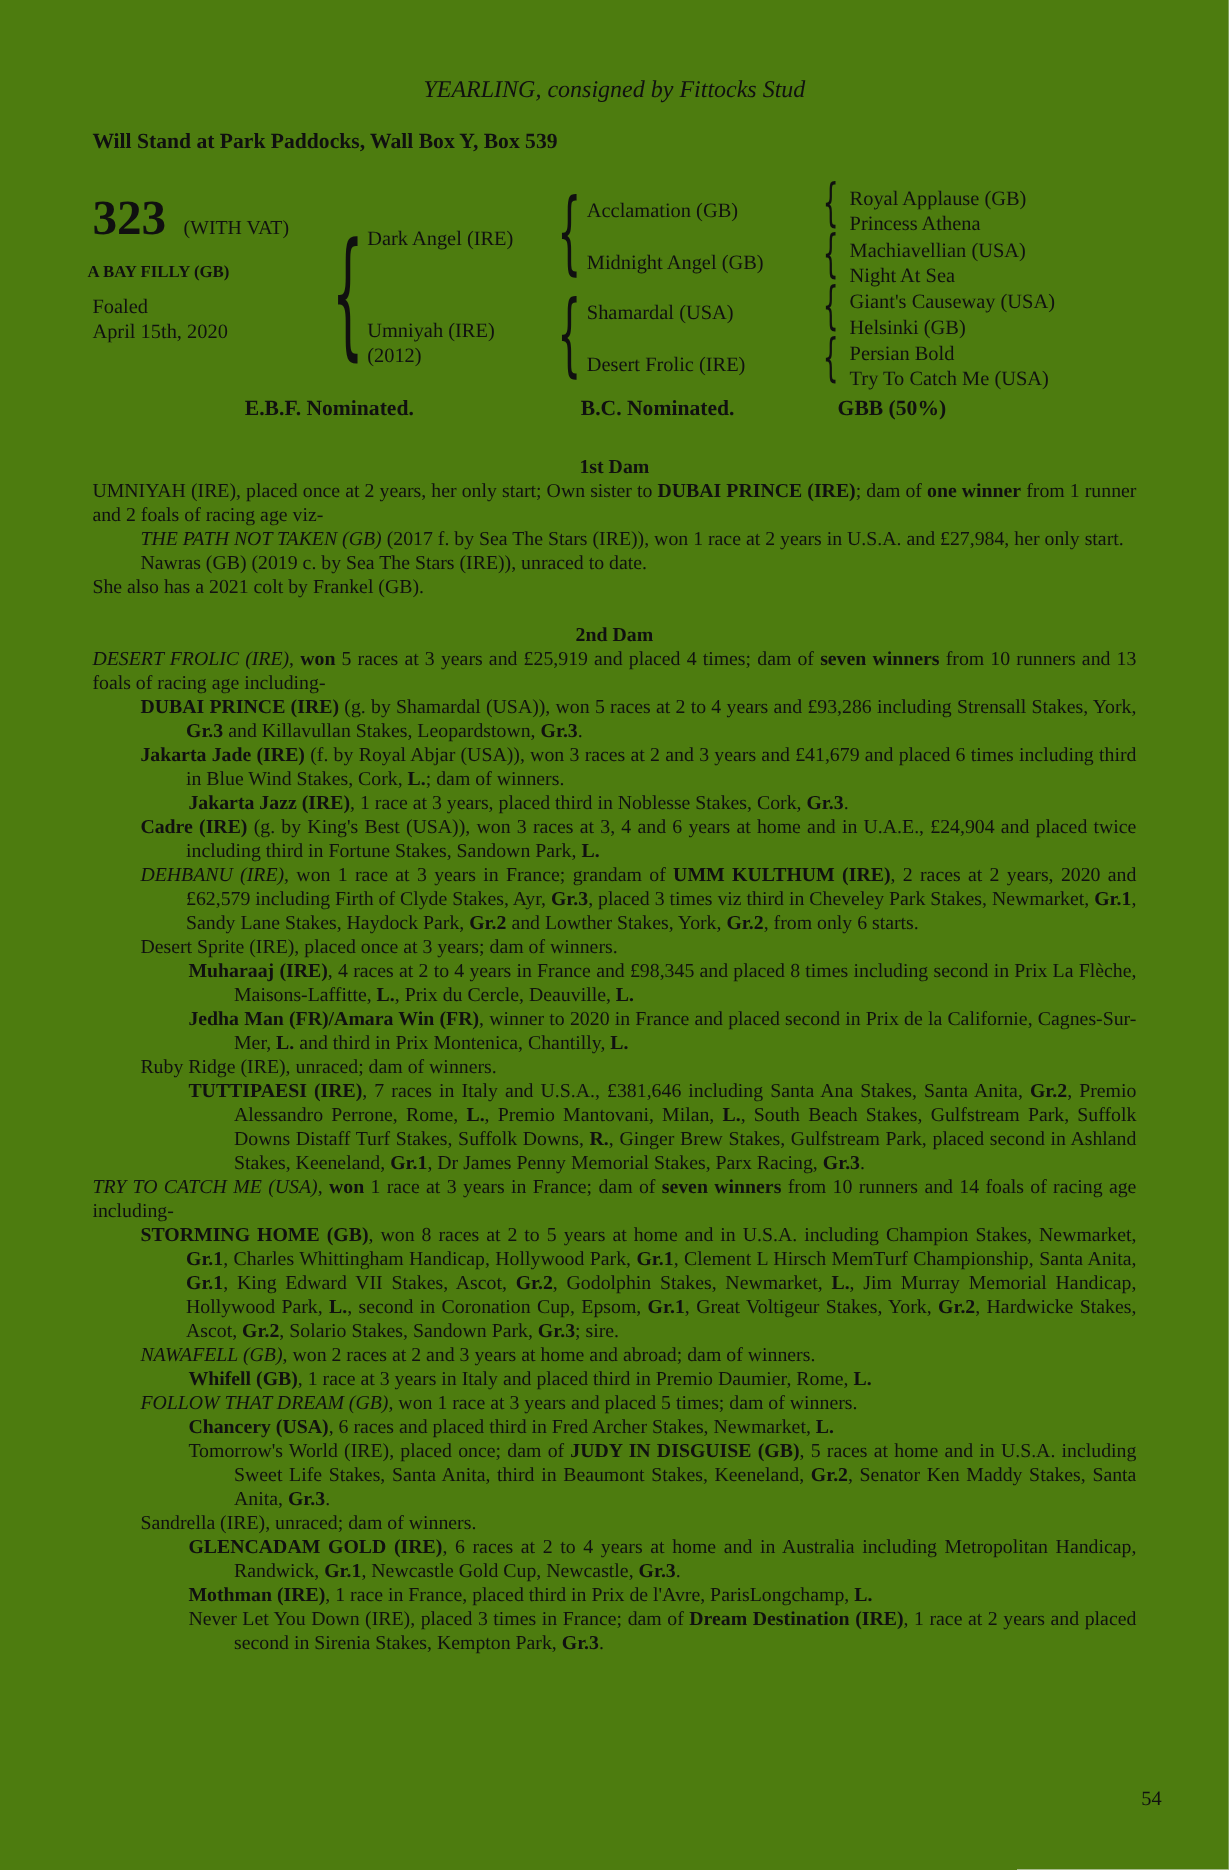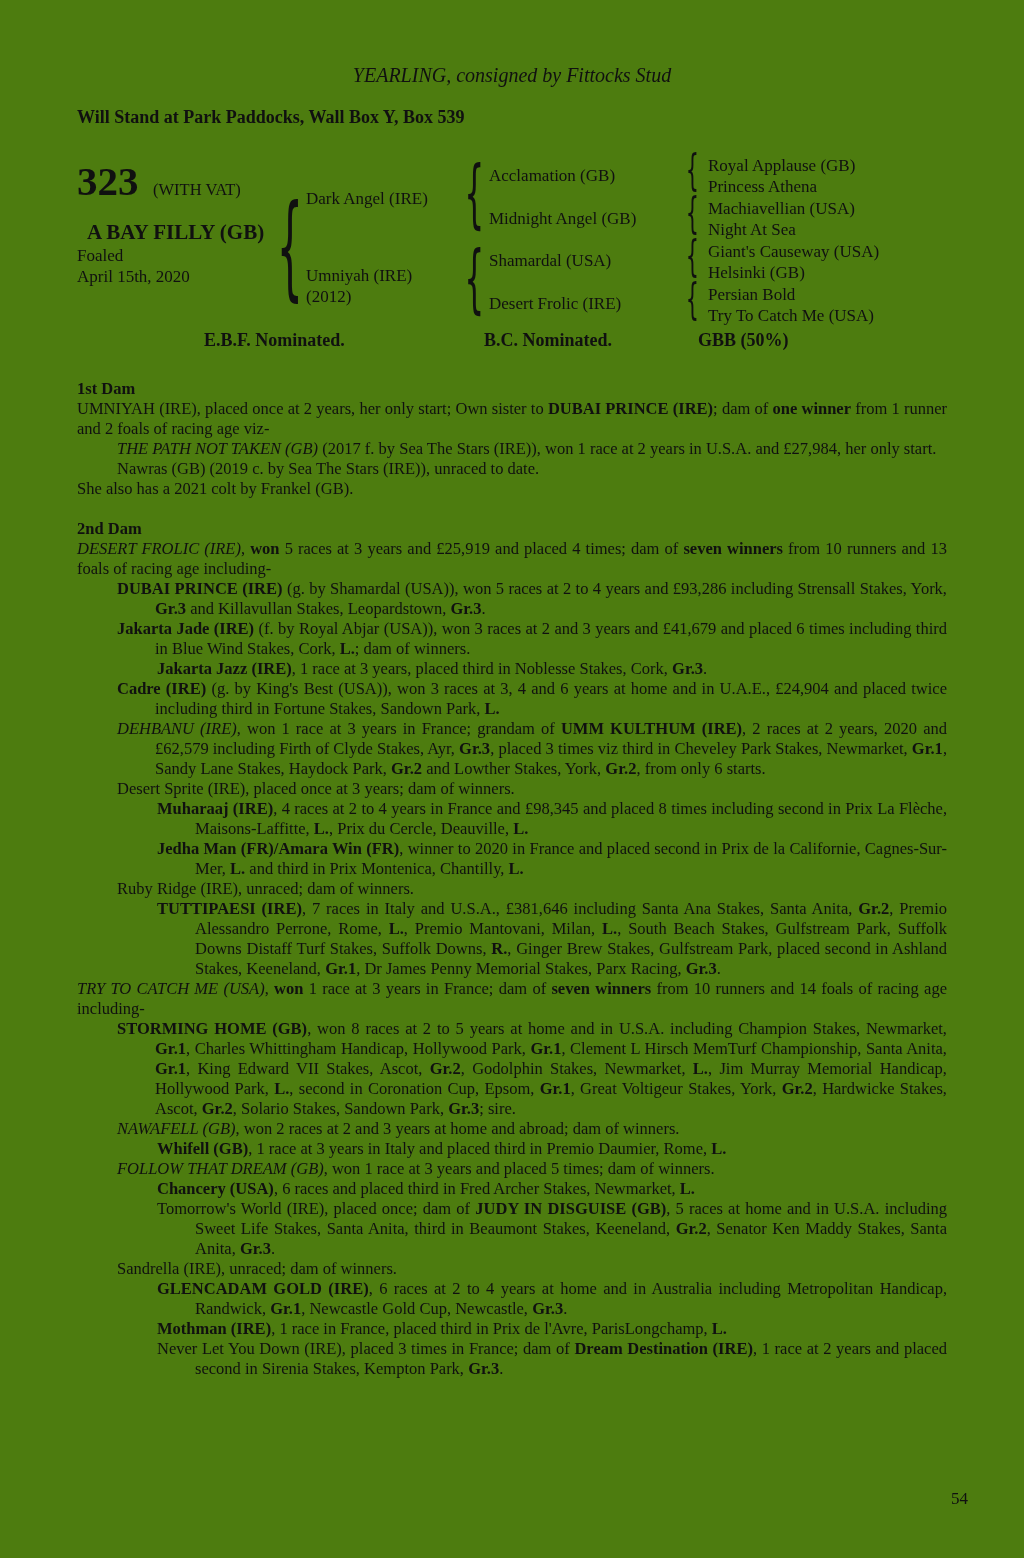--- a/index.html
+++ b/index.html
@@ -13,21 +13,21 @@
     position:absolute; top:64px; left:77px; width:870px;
     text-align:center; font-style:italic; font-size:20px;
   }
   .stand {
     position:absolute; top:107px; left:77px;
     font-weight:bold; font-size:18px;
   }
   .abs { position:absolute; white-space:nowrap; font-size:17px; }
   .lot-number { top:157px; left:77px; font-weight:bold; font-size:41px; }
   .vat { top:180px; left:153px; font-size:16.5px; }
-  .horse-name { top:220px; left:87px; font-weight:bold; font-size:21px; }
+  .horse-name { top:220px; left:73px; font-weight:bold; font-size:14px; }
   .foaled1 { top:246px; left:77px; }
   .foaled2 { top:267px; left:77px; }
   .sire { top:189px; left:306px; }
   .dam { top:266px; left:306px; }
   .damyear { top:287px; left:306px; }
   .gp0 { top:166px; left:489px; }
   .gp1 { top:209px; left:489px; }
   .gp2 { top:251px; left:489px; }
   .gp3 { top:294px; left:489px; }
   .gg { left:708px; font-size:17px; }
@@ -42,21 +42,21 @@
   .b2 { left:461px; font-size:42px; line-height:42px; transform:scale(0.75,1.8); }
   .b2a { top:173px; } .b2b { top:258px; }
   .b3 { left:684px; font-size:26px; line-height:26px; transform:scale(0.8,1.65); }
   .b3a{top:157px;} .b3b{top:200px;} .b3c{top:243px;} .b3d{top:286px;}
   .nom { position:absolute; top:330px; font-weight:bold; font-size:18px; white-space:nowrap; }
   .nom0 { left:204px; } .nom1 { left:484px; } .nom2 { left:698px; }
   #dams {
     position:absolute; top:379px; left:77px; width:870px;
     font-size:16.5px; line-height:20px;
   }
-  .dam-heading { font-weight:bold; margin-top:20px; }
+  .dam-heading { font-weight:bold; margin-top:20px;text-align:center; }
   #dams .dam-heading:first-child { margin-top:0; }
   .p { text-align:justify; }
   .lvl1 { padding-left:78px; text-indent:-38px; }
   .lvl2 { padding-left:118px; text-indent:-38px; }
   .b { font-weight:bold; }
   .i { font-style:italic; }
   .pagenum { position:absolute; top:1489px; left:951px; font-size:17px;text-align:center; }
 </style>
 </head>
 <body>

